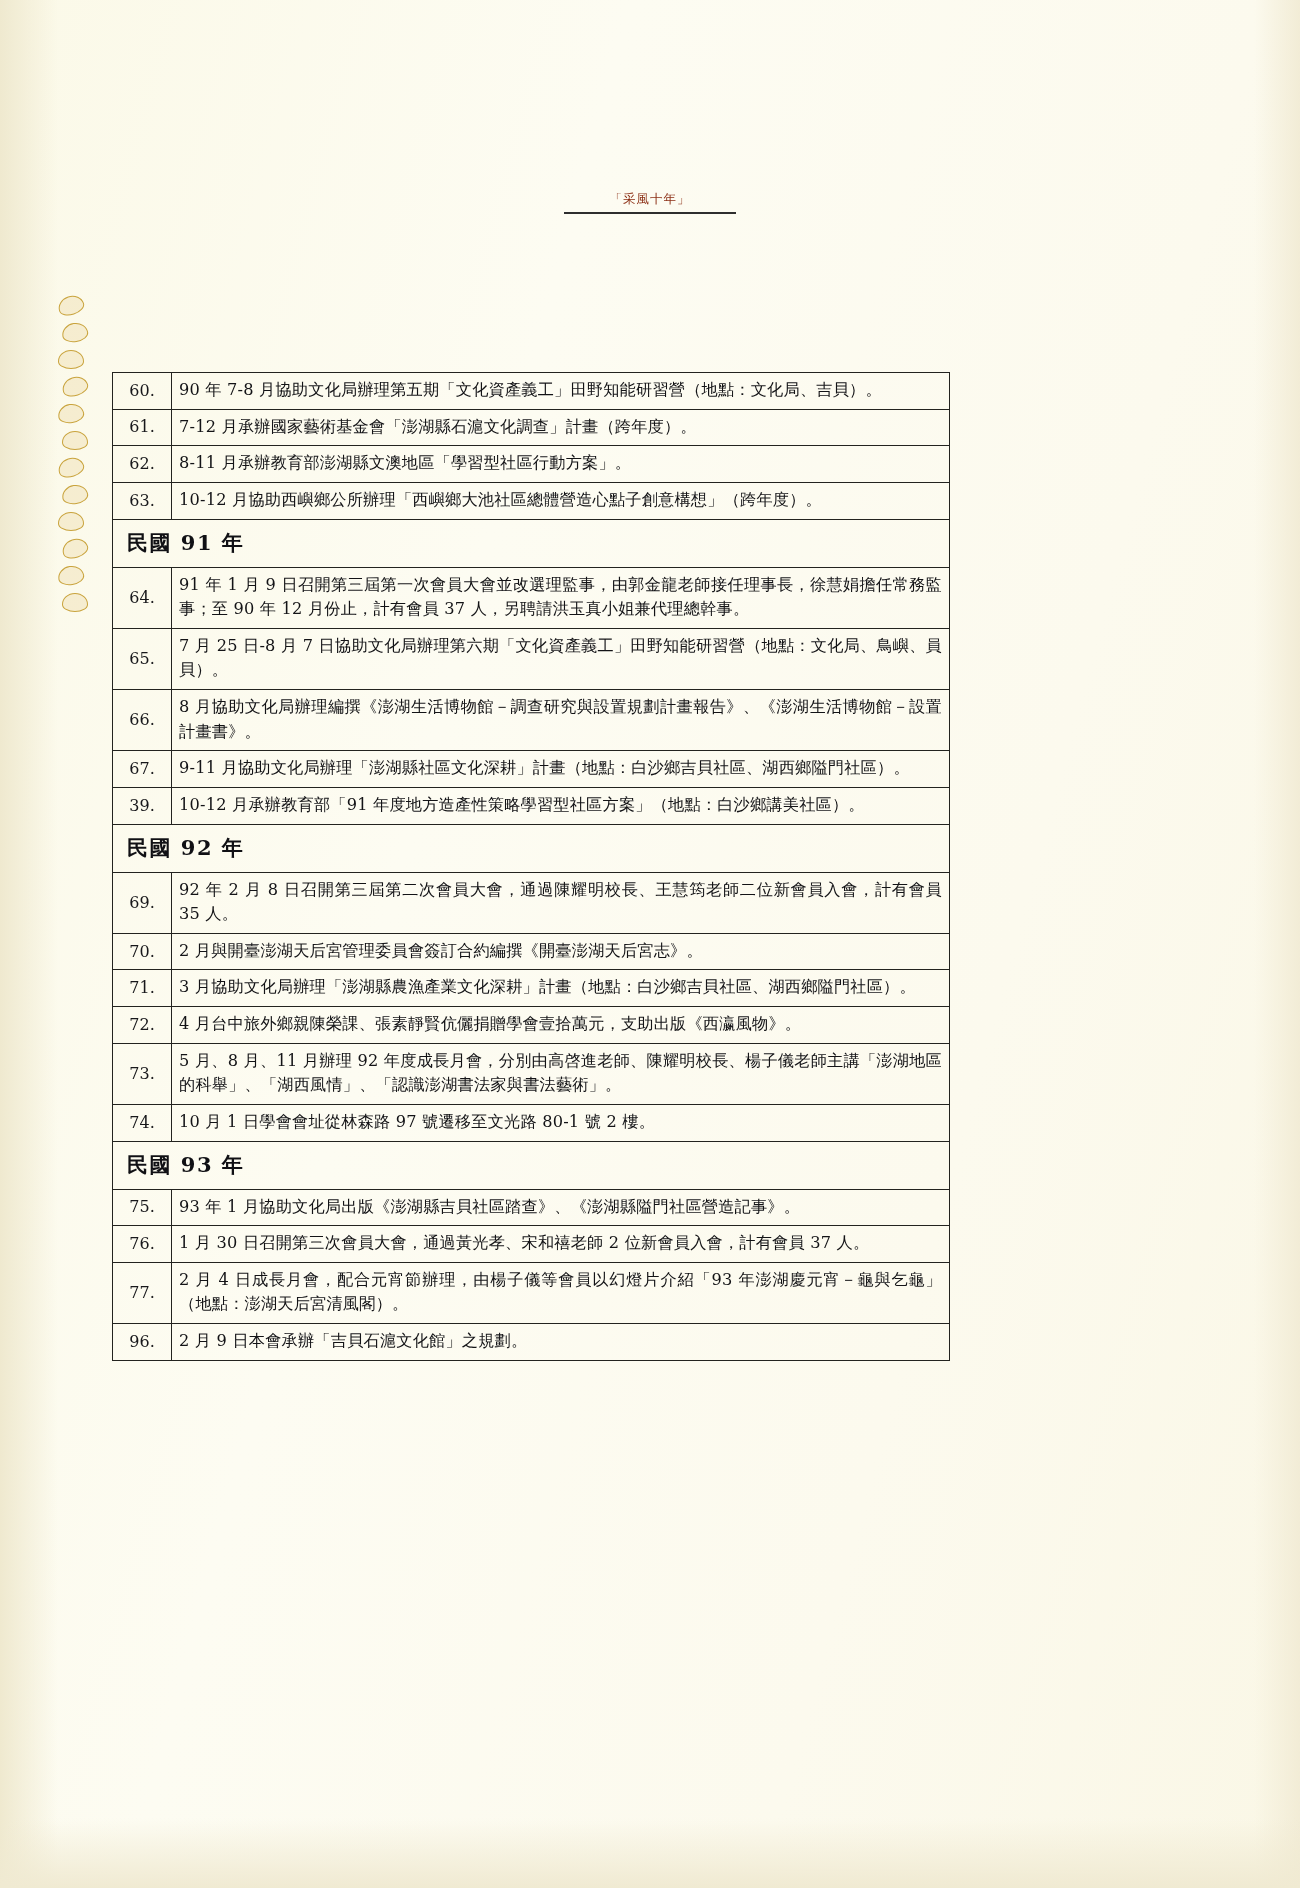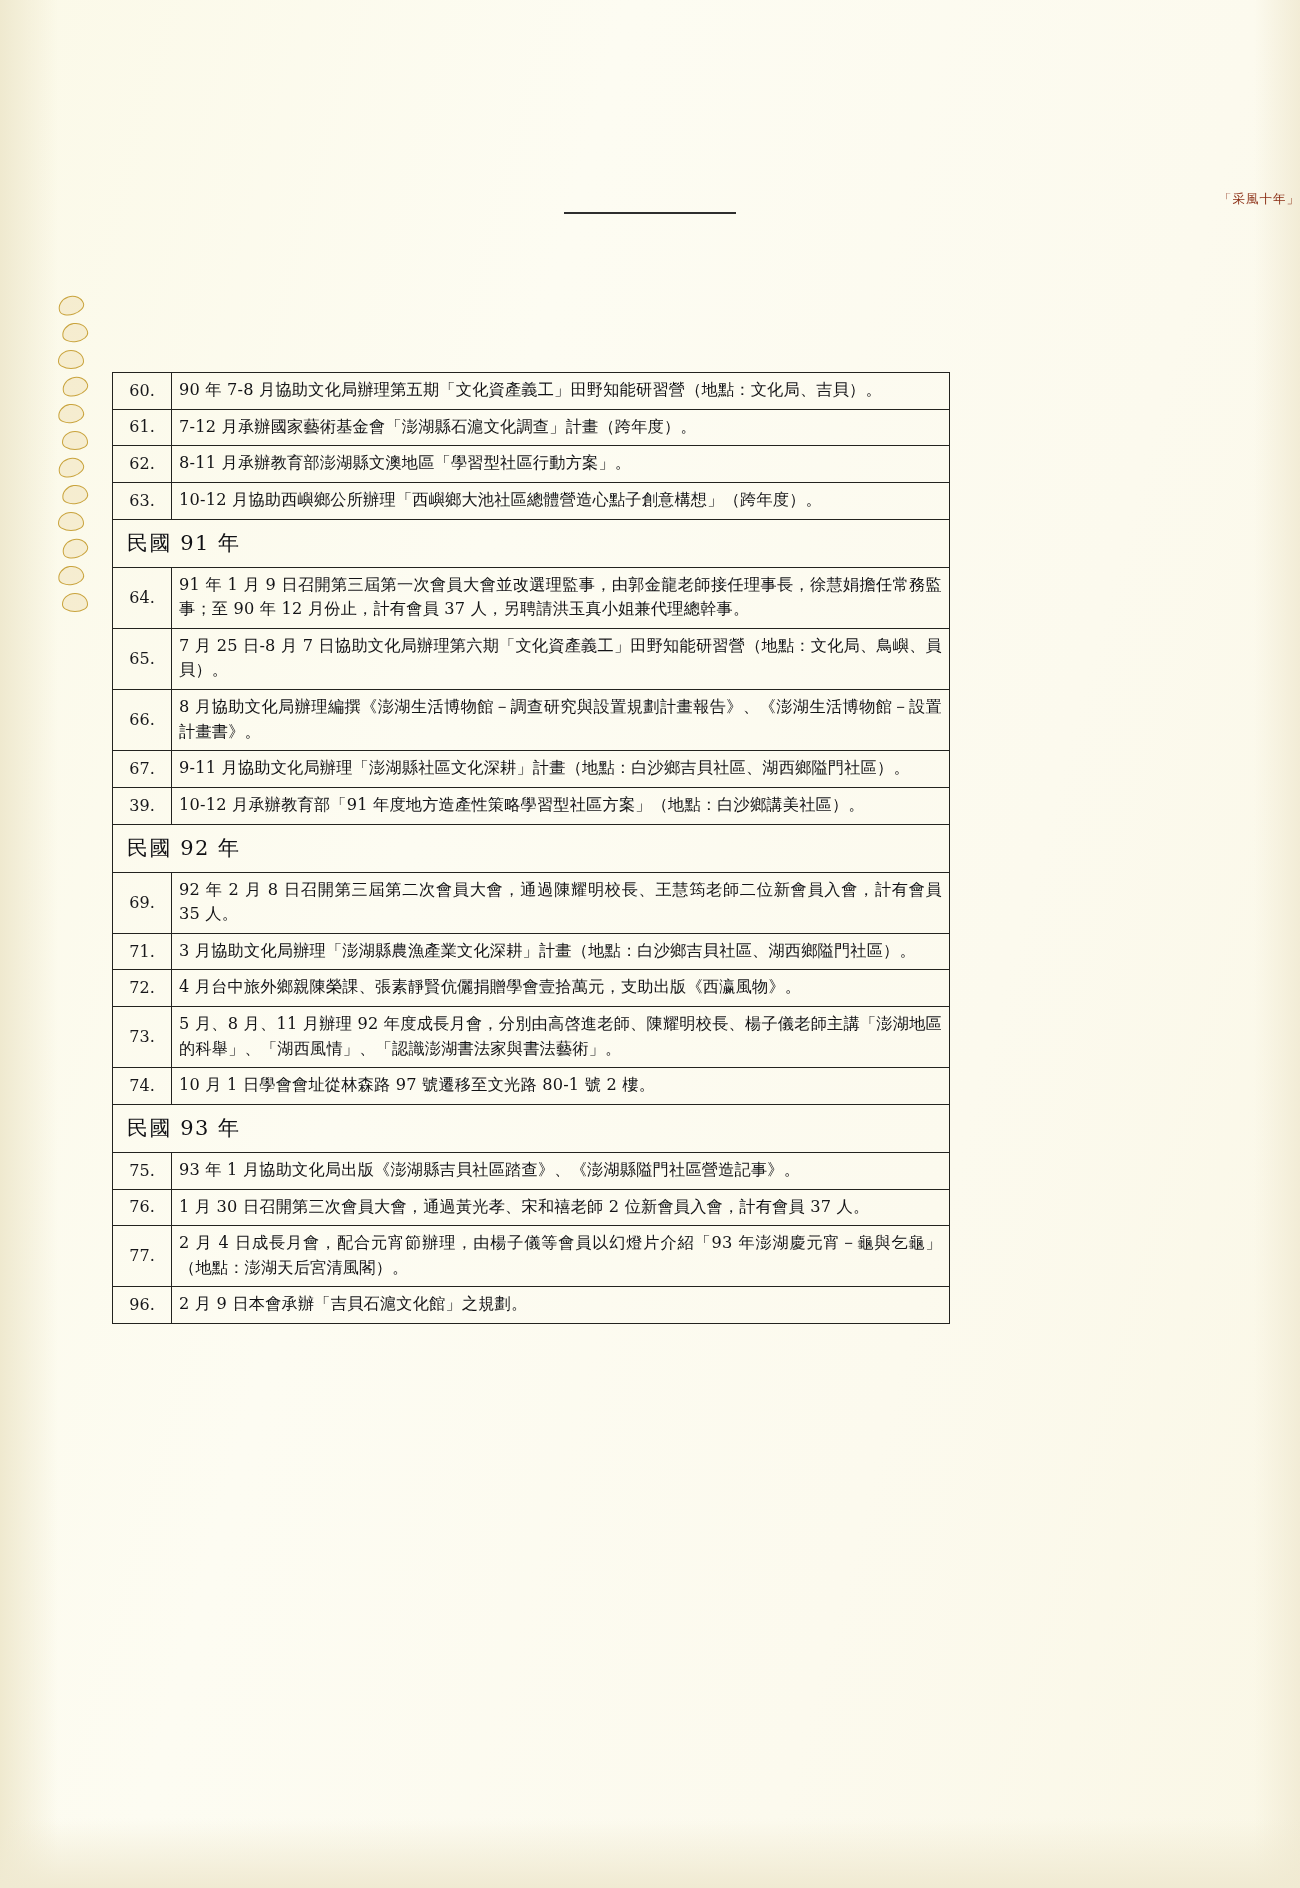--- a/index.html
+++ b/index.html
@@ -52,21 +52,21 @@
     text-align: center;
     font-size: 17px;
     letter-spacing: 0.5px;
     color: #24242a;
   }
   .header-rule-wrap {
     position: absolute;
     top: 188px;
     left: 0;
     width: 100%;
-    text-align: right;
+    text-align: center;
   }
   .header-title {
     display: inline-block;
     font-size: 12.5px;
     color: #8b2e14;
     letter-spacing: 1px;
     padding-bottom: 3px;
     font-family: "DejaVu Sans", "Liberation Sans", sans-serif;
   }
   .header-rule {
@@ -123,21 +123,21 @@
   td.body {
     font-size: 16.2px;
     line-height: 1.52;
     letter-spacing: 0.2px;
     text-align: justify;
     color: #131316;
   }
   tr.era td {
     padding: 9px 14px 10px 14px;
     font-size: 21px;
-    font-weight: normal;
+    font-weight: bold;
     letter-spacing: 1.5px;
     color: #101014;
   }
 </style>
 </head>
 <body>
 
 <div class="page">
 
   <div class="edge-left"></div>
@@ -208,20 +208,24 @@
             <td class="body">10-12 月承辦教育部「91 年度地方造產性策略學習型社區方案」（地點：白沙鄉講美社區）。</td>
           </tr>
           <tr class="era">
             <td colspan="2">民國 92 年</td>
           </tr>
           <tr>
             <td class="num">69.</td>
             <td class="body">92 年 2 月 8 日召開第三屆第二次會員大會，通過陳耀明校長、王慧筠老師二位新會員入會，計有會員 35 人。</td>
           </tr>
           <tr>
+            <td class="num">70.</td>
+            <td class="body">2 月與開臺澎湖天后宮管理委員會簽訂合約編撰《開臺澎湖天后宮志》。</td>
+          </tr>
+          <tr>
             <td class="num">71.</td>
             <td class="body">3 月協助文化局辦理「澎湖縣農漁產業文化深耕」計畫（地點：白沙鄉吉貝社區、湖西鄉隘門社區）。</td>
           </tr>
           <tr>
             <td class="num">72.</td>
             <td class="body">4 月台中旅外鄉親陳榮課、張素靜賢伉儷捐贈學會壹拾萬元，支助出版《西瀛風物》。</td>
           </tr>
           <tr>
             <td class="num">73.</td>
             <td class="body">5 月、8 月、11 月辦理 92 年度成長月會，分別由高啓進老師、陳耀明校長、楊子儀老師主講「澎湖地區的科舉」、「湖西風情」、「認識澎湖書法家與書法藝術」。</td>

